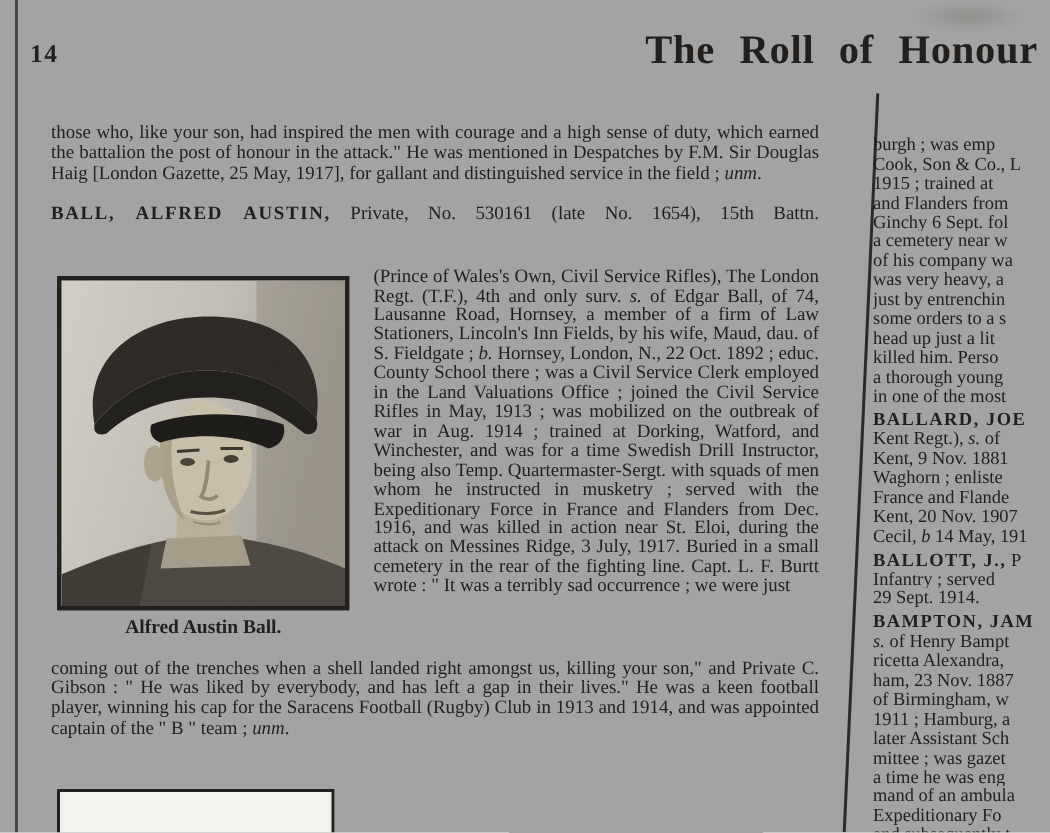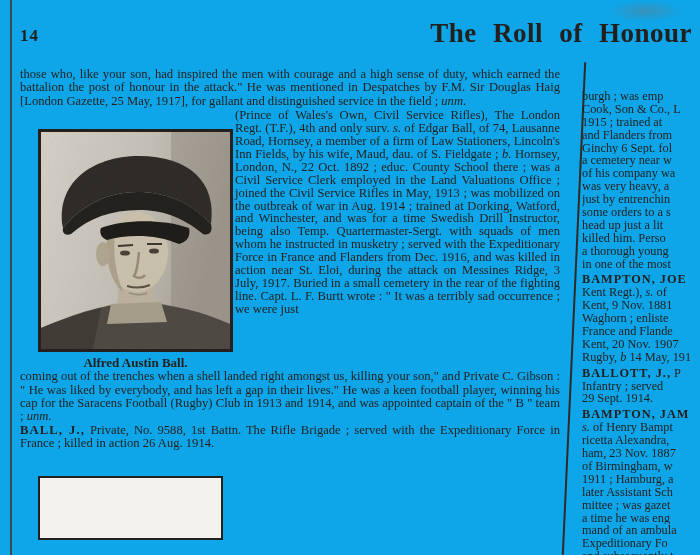--- a/index.html
+++ b/index.html
@@ -1,25 +1,25 @@
 <!DOCTYPE html>
 <html><head>
 <meta charset="utf-8">
 <style>
   html,body{margin:0;padding:0;background:#e9e8e4;}
-  .page{position:relative;width:700px;height:555px;background:#0ea5e9;overflow:hidden;
+  .page{position:relative;width:700px;height:555px;background:#a3a3a3;overflow:hidden;
         font-family:"Liberation Serif","DejaVu Serif",serif;color:#221f1c;}
   .margin-rule{position:absolute;left:10px;top:0;width:2px;height:555px;background:#443530;opacity:.85;}
   .smudge{position:absolute;left:608px;top:0;width:74px;height:22px;
           background:radial-gradient(ellipse at 50% 50%, rgba(120,114,106,.38), rgba(120,114,106,0) 70%);}
   .page-num{position:absolute;left:20px;top:26px;font-size:17px;font-weight:bold;letter-spacing:1px;}
   .title{position:absolute;right:8px;top:18px;margin:0;font-size:27px;font-weight:bold;
          word-spacing:9px;letter-spacing:.5px;white-space:nowrap;text-align:center;}
   .left-col{position:absolute;left:20px;top:68px;width:540px;}
-  .left-col p{margin:0;text-align:justify;font-size:12.6px;line-height:13.4px;}
+  .left-col p{margin:14px;text-align:justify;font-size:12.6px;line-height:13.4px;}
   .b{font-weight:bold;}
   .i{font-style:italic;}
   .left-col .b{letter-spacing:1.1px;}
   .entry-head{margin-top:7px;text-align:justify;text-align-last:justify;}
   .side-row{display:flex;margin-top:1px;}
   .figure{flex:0 0 197px;width:197px;margin:20px 0 0 18px;}
   .photo-frame{width:189px;height:217px;border:3px solid #23201d;background:#cdc9c1;overflow:hidden;}
   .caption{width:195px;text-align:center;font-weight:bold;font-size:13px;line-height:15px;margin-top:3px;}
   .side-text{flex:1 1 auto;margin-left:8px;line-height:12.9px !important;}
   .cont{margin-top:2px;}
@@ -42,20 +42,21 @@
   <div class="margin-rule"></div>
   <div class="smudge"></div>
 
   <div class="page-num">14</div>
   <h1 class="title">The Roll of Honour</h1>
 
   <div class="left-col">
     <p><span>those who, like your son, had inspired the men with  courage and a high sense of duty, which earned the battalion the post of honour in the attack."  He was mentioned in Despatches by F.M. Sir Douglas Haig [London Gazette, 25 May, 1917], for gallant and distinguished service in the field ; </span><span class="i">unm</span><span>.</span></p>
 
     <div>
+      <p class="entry-head"><span class="b">BALL, ALFRED AUSTIN,</span><span> Private, No. 530161 (late No. 1654), 15th Battn.</span></p>
       <div class="side-row">
         <div class="figure">
           <div class="photo-frame">
             <svg viewBox="0 0 189 217" width="189" height="217" preserveAspectRatio="none" aria-hidden="true">
               <defs>
                 <linearGradient id="bg" x1="0" y1="0" x2="1" y2="0.3">
                   <stop offset="0" stop-color="#d9d5cc"></stop>
                     <stop offset="0.55" stop-color="#c9c4ba"></stop>
                     <stop offset="1" stop-color="#a9a499"></stop>
                 </linearGradient>
@@ -86,21 +87,20 @@
               <rect width="189" height="217" filter="url(#grain)" opacity="0.22"></rect>
             </svg>
           </div>
           <div class="caption">Alfred Austin Ball.</div>
         </div>
         <p class="side-text"><span>(Prince of Wales's Own, Civil Service Rifles), The London Regt. (T.F.), 4th and only surv. </span><span class="i">s.</span><span> of Edgar Ball, of 74, Lausanne Road, Hornsey, a member of a firm of Law Stationers, Lincoln's Inn Fields, by his wife, Maud, dau. of S. Fieldgate ; </span><span class="i">b.</span><span> Hornsey, London, N., 22 Oct. 1892 ; educ. County School there ; was a Civil Service Clerk employed in the Land Valuations Office ; joined the Civil Service Rifles in May, 1913 ; was mobilized on the outbreak of war in Aug. 1914 ; trained at Dorking, Watford, and Winchester, and was for a time Swedish Drill Instructor, being also Temp. Quartermaster-Sergt. with squads of men whom he instructed in musketry ; served with the Expeditionary Force in France and Flanders from Dec. 1916, and was killed in action near St. Eloi, during the attack on Messines Ridge, 3 July, 1917. Buried in a small cemetery in the rear of the fighting line. Capt. L. F. Burtt wrote : " It was a terribly sad occurrence ; we were just</span></p>
       </div>
       <p class="cont"><span>coming out of the trenches when a shell landed right amongst us, killing your son," and Private C. Gibson : " He was liked by everybody, and has left a gap in their lives."  He was a keen football player, winning his cap for the Saracens Football (Rugby) Club in 1913 and 1914, and was appointed captain of the " B " team ; </span><span class="i">unm</span><span>.</span></p>
     </div>
 
-    <p class="entry-j"><span class="b">BALL, J.,</span><span> Private, No. 9588, 1st Battn. The Rifle Brigade ; served with the Expeditionary Force in France ; killed in action 26 Aug. 1914.</span></p>
 
     <div class="norman-row">
       <div class="photo2"></div>
     </div>
   </div>
 
   <div class="divider"></div>
 
   <div class="right-col">
     <div class="rc-line"><span>burgh ;  was emp</span></div>
@@ -110,27 +110,27 @@
     <div class="rc-line"><span>Ginchy 6 Sept. fol</span></div>
     <div class="rc-line"><span>a cemetery near w</span></div>
     <div class="rc-line"><span>of his company wa</span></div>
     <div class="rc-line"><span>was very heavy, a</span></div>
     <div class="rc-line"><span>just by entrenchin</span></div>
     <div class="rc-line"><span>some orders to a s</span></div>
     <div class="rc-line"><span>head up just a lit</span></div>
     <div class="rc-line"><span>killed him.  Perso</span></div>
     <div class="rc-line"><span>a thorough young</span></div>
     <div class="rc-line"><span>in one of the most</span></div>
-    <div class="rc-line rc-head"><span class="b">BAMPTON, JOE</span></div>
+    <div class="rc-line rc-head"><span class="b">BALLARD, JOE</span></div>
     <div class="rc-line"><span>Kent Regt.), </span><span class="i">s.</span><span> of</span></div>
     <div class="rc-line"><span>Kent, 9 Nov. 1881</span></div>
     <div class="rc-line"><span>Waghorn ;  enliste</span></div>
     <div class="rc-line"><span>France and Flande</span></div>
     <div class="rc-line"><span>Kent, 20 Nov. 1907</span></div>
-    <div class="rc-line"><span>Rugby, </span><span class="i">b</span><span> 14 May, 191</span></div>
+    <div class="rc-line"><span>Cecil, </span><span class="i">b</span><span> 14 May, 191</span></div>
     <div class="rc-line rc-head"><span class="b">BALLOTT, J.,</span><span> P</span></div>
     <div class="rc-line"><span>Infantry ;  served</span></div>
     <div class="rc-line"><span>29 Sept. 1914.</span></div>
     <div class="rc-line rc-head"><span class="b">BAMPTON, JAM</span></div>
     <div class="rc-line"><span class="i">s.</span><span> of Henry Bampt</span></div>
     <div class="rc-line"><span>ricetta Alexandra,</span></div>
     <div class="rc-line"><span>ham, 23 Nov. 1887</span></div>
     <div class="rc-line"><span>of Birmingham, w</span></div>
     <div class="rc-line"><span>1911 ;  Hamburg, a</span></div>
     <div class="rc-line"><span>later Assistant Sch</span></div>

